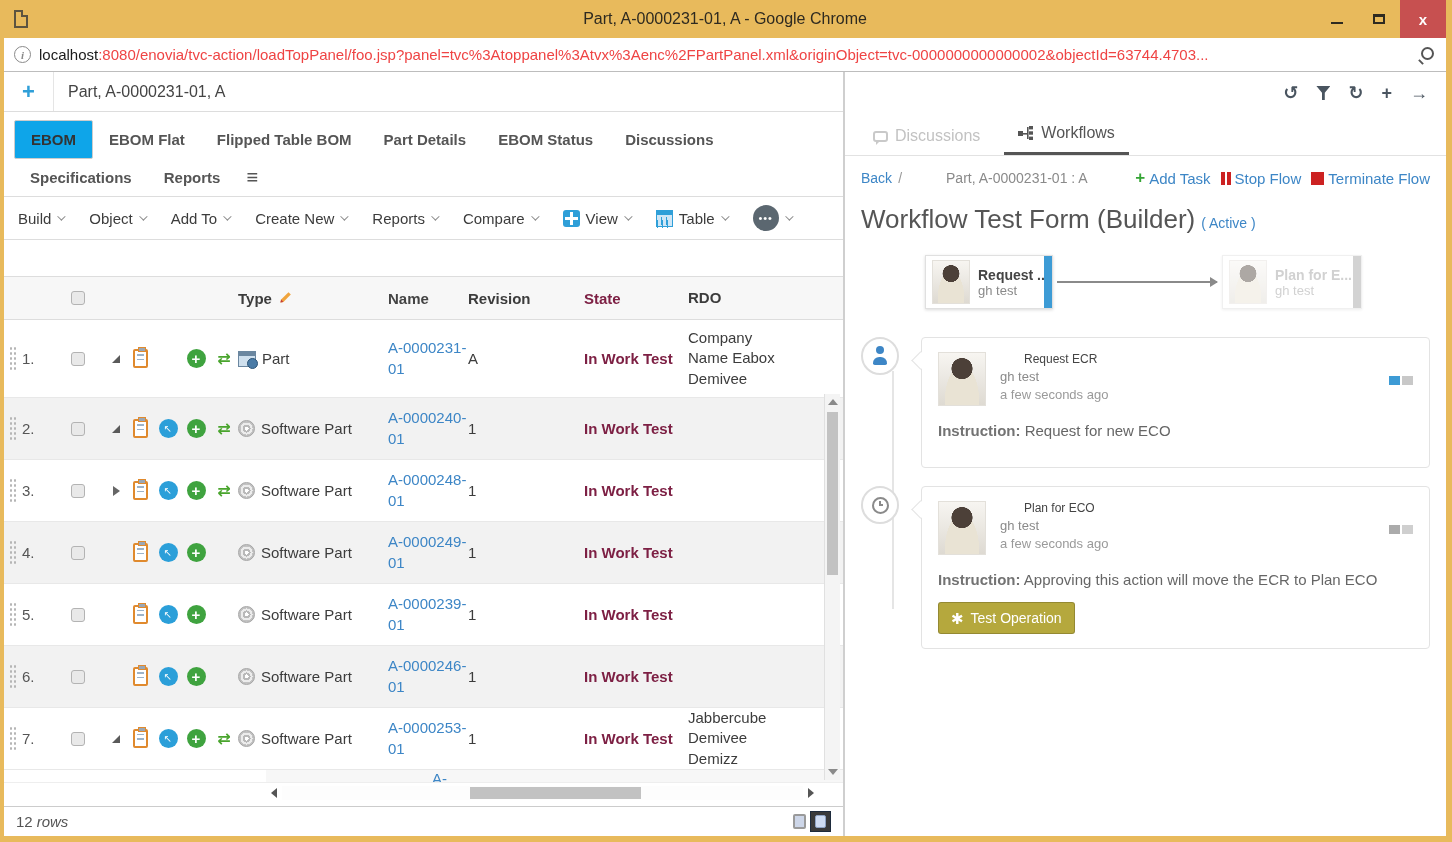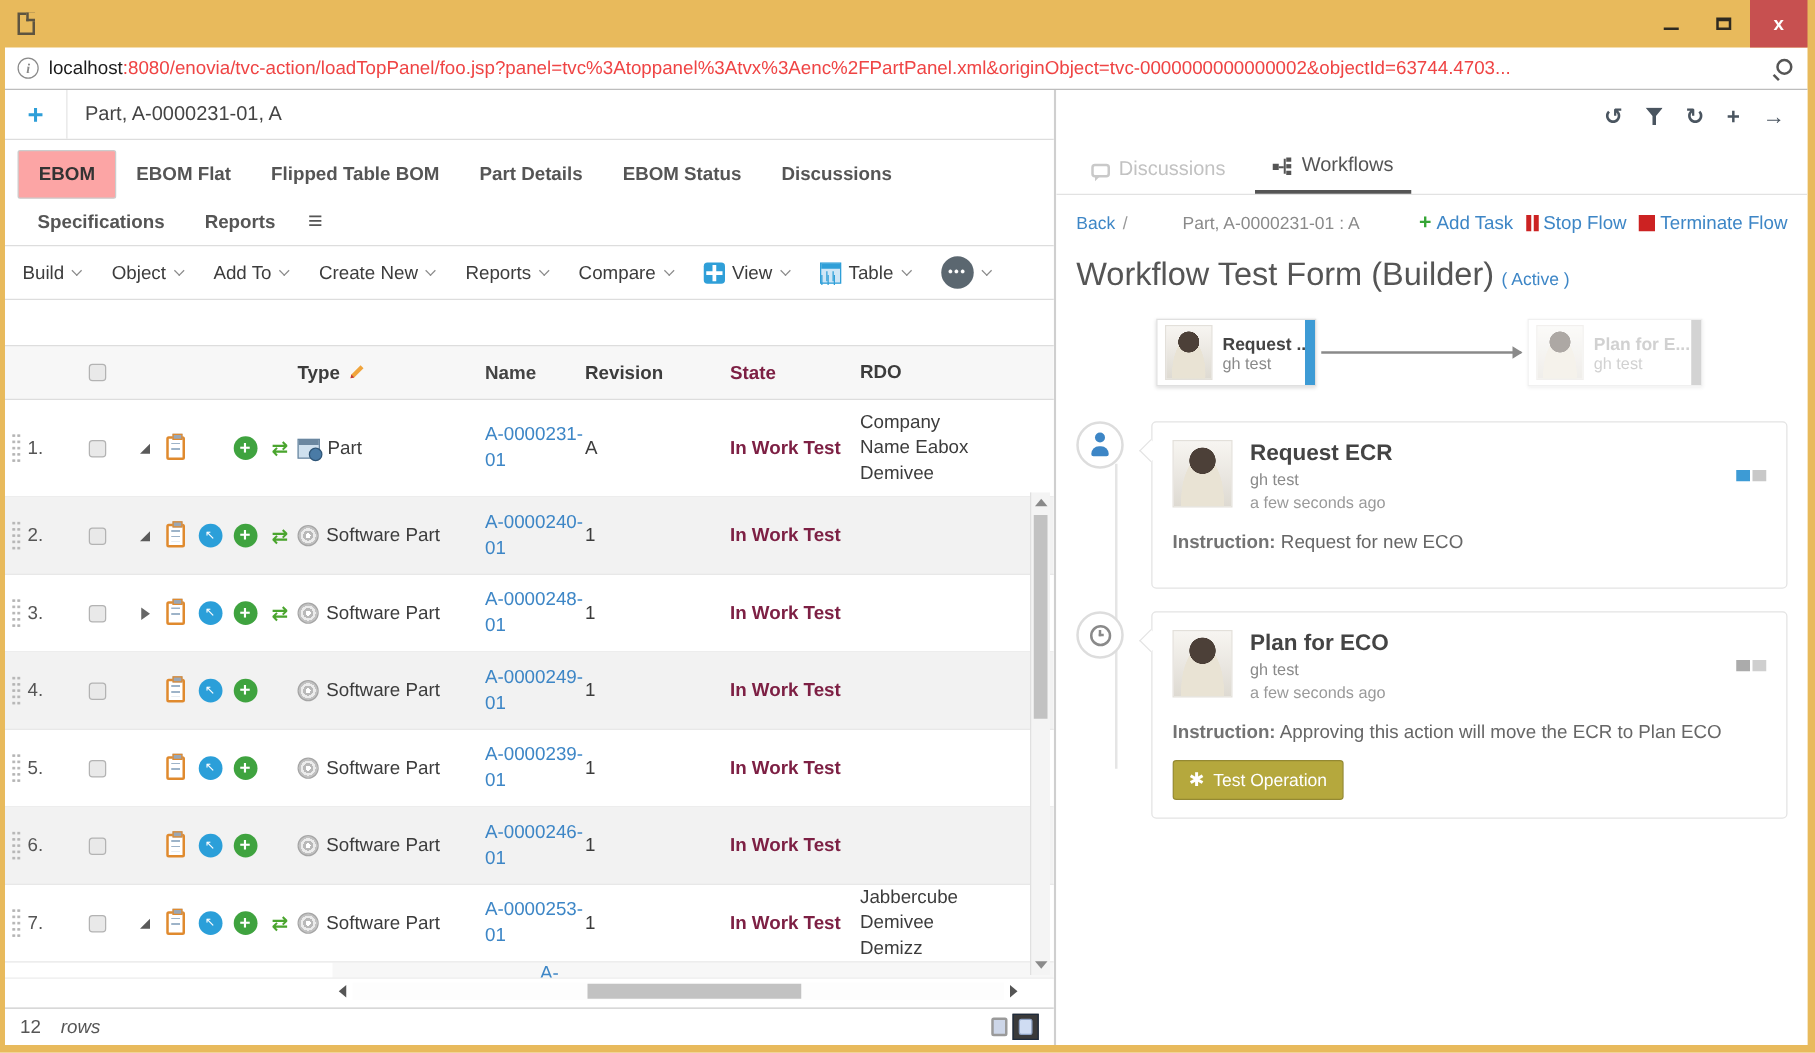--- a/index.html
+++ b/index.html
@@ -37,21 +37,21 @@
 
   
   .lp-header { height:40px; border-bottom:1px solid #ddd; display:flex; align-items:center; flex:0 0 40px; }
   .plus-btn { color:#2f9fd8; font-size:22px; font-weight:bold; width:50px; text-align:center; border-right:1px solid #e5e5e5; height:100%; display:flex; align-items:center; justify-content:center; cursor:pointer; }
   .lp-title { padding-left:14px; font-size:16px; color:#444; }
 
   
   .lp-tabs { padding:8px 10px 0 10px; }
   .tabrow { display:flex; align-items:center; }
   .ltab { padding:10px 16px; font-weight:bold; color:#555; font-size:15px; cursor:pointer; white-space:nowrap; }
-  .ltab.active { border:1px solid #ccc; background:#fca5a5; color:#333; border-radius:2px; }
+  .ltab.active { border:1px solid #ccc; background:#0ea5e9; color:#333; border-radius:2px; }
   .burger { font-size:20px; color:#555; padding:0 10px; cursor:pointer; }
 
   
   .lp-toolbar { border-top:1px solid #ddd; border-bottom:1px solid #ddd; height:44px; display:flex; align-items:center; padding:0 14px; gap:26px; }
   .tbi { display:flex; align-items:center; gap:6px; color:#3c3c3c; cursor:pointer; white-space:nowrap; }
   .chev { width:6px; height:6px; border-right:1.5px solid #8a8a8a; border-bottom:1.5px solid #8a8a8a; transform:rotate(45deg) translateY(-2px); display:inline-block; }
   .icon-grid { width:17px; height:17px; background:#2f9fd8; border-radius:3px; position:relative; }
   .icon-grid::before { content:""; position:absolute; left:7px; top:2px; width:3px; height:13px; background:#fff; }
   .icon-grid::after { content:""; position:absolute; top:7px; left:2px; height:3px; width:13px; background:#fff; }
   .icon-table { width:17px; height:17px; background:#cfe6f6; border:1px solid #2f9fd8; position:relative; }
@@ -106,21 +106,21 @@
   
   .vscroll { position:absolute; right:3px; top:322px; bottom:56px; width:16px; background:#f4f4f4; border-left:1px solid #e0e0e0; display:flex; flex-direction:column; align-items:center; }
   .vs-arrow { height:16px; display:flex; align-items:center; justify-content:center; cursor:pointer; }
   .tri-u { width:0; height:0; border-bottom:6px solid #8a8a8a; border-left:5px solid transparent; border-right:5px solid transparent; }
   .tri-d { width:0; height:0; border-top:6px solid #8a8a8a; border-left:5px solid transparent; border-right:5px solid transparent; }
   .vs-track { flex:1; width:100%; position:relative; }
   .vs-thumb { position:absolute; top:2px; height:46%; left:2px; right:2px; background:#c2c2c2; cursor:pointer; }
 
   
   .lp-footer { border-top:1px solid #ccc; height:30px; display:flex; align-items:center; padding:0 12px; color:#555; flex:0 0 30px; margin-top:auto; }
-  .lp-footer .cnt { margin-right:16px; }
+  .lp-footer .cnt { margin-right:4px; }
   .lp-footer .lbl { font-style:italic; }
   .foot-icons { margin-left:auto; display:flex; align-items:center; gap:4px; }
   .fi-light { width:13px; height:15px; background:#cdd6e8; border:2px solid #9a9a9a; border-radius:2px; }
   .fi-dark { width:21px; height:21px; background:#3a3a3a; border:1px solid #1e2b3c; display:flex; align-items:center; justify-content:center; }
   .fi-dark span { width:11px; height:13px; background:#cfdcf2; border:1px solid #8fa3c4; border-radius:2px; }
 
   
   .rp-icons { display:flex; justify-content:flex-end; gap:18px; padding:8px 18px 2px 0; color:#4a5560; font-size:18px; font-weight:bold; align-items:center; height:36px; }
   .rp-icons span { cursor:pointer; line-height:1; }
   .funnel { width:14px; height:14px; background:#4a5560; clip-path:polygon(0 0,100% 0,60% 48%,60% 100%,40% 100%,40% 48%); }
@@ -173,21 +173,21 @@
   .person-ico { position:relative; width:16px; height:14px; }
   .person-ico::before { content:""; position:absolute; top:-3px; left:4px; width:8px; height:8px; border-radius:50%; background:#3d86c6; }
   .person-ico::after { content:""; position:absolute; bottom:-2px; left:1px; width:14px; height:8px; border-radius:7px 7px 2px 2px; background:#3d86c6; }
   .clock-ico { width:17px; height:17px; border:2px solid #8a8a8a; border-radius:50%; position:relative; }
   .clock-ico::before { content:""; position:absolute; left:5.5px; top:2px; width:2px; height:5px; background:#8a8a8a; }
   .clock-ico::after { content:""; position:absolute; left:5.5px; top:5.5px; width:4px; height:2px; background:#8a8a8a; }
   .tl-card { margin-left:22px; flex:1; max-width:515px; background:#fff; border:1px solid #e3e3e3; border-radius:4px; padding:14px 16px; position:relative; }
   .tl-card::before { content:""; position:absolute; left:-8px; top:16px; width:12px; height:12px; background:#fff; border-left:1px solid #e3e3e3; border-bottom:1px solid #e3e3e3; transform:rotate(45deg); }
   .card-head { display:flex; gap:14px; }
   .card-head .avatar { width:48px; height:54px; }
-  .ch-title { font-size:18px; font-weight:bold; color:#444; margin-bottom:3px; }
+  .ch-title { font-size:12px; font-weight:normal; color:#444; margin-bottom:3px;margin-left:24px; }
   .ch-sub { font-size:13px; color:#8a8a8a; margin-bottom:3px; }
   .ch-time { font-size:13px; color:#9a9a9a; }
   .mini-progress { margin-left:auto; display:flex; gap:2px; padding-top:24px; }
   .mini-progress i { width:11px; height:9px; }
   .instr { margin:16px 0 14px 0; color:#666; font-size:15px; }
   .instr b { color:#737373; }
   .btn-row { display:flex; gap:8px; }
   .btn { display:inline-flex; align-items:center; gap:7px; color:#fff; font-size:14px; font-weight:bold; padding:7px 12px; border-radius:3px; cursor:pointer; border:1px solid rgba(0,0,0,.18); }
   .btn svg { display:block; }
   .btn-approve { background:#2f9e49; }
@@ -196,20 +196,21 @@
   .btn-test { background:#b5a83d; font-weight:normal; }
   .btn .gly { font-size:15px; line-height:1; }
 </style>
 </head>
 <body>
 
 <div class="window">
 
   <div class="titlebar">
     <span class="doc-ico"></span>
+    <div class="win-title">Part, A-0000231-01, A - Google Chrome</div>
     <div class="win-controls">
       <div class="wc wc-min">
           <span></span>
         </div>
       <div class="wc wc-max">
           <span></span>
         </div>
       <div class="wc wc-close">x</div>
     </div>
   </div>

